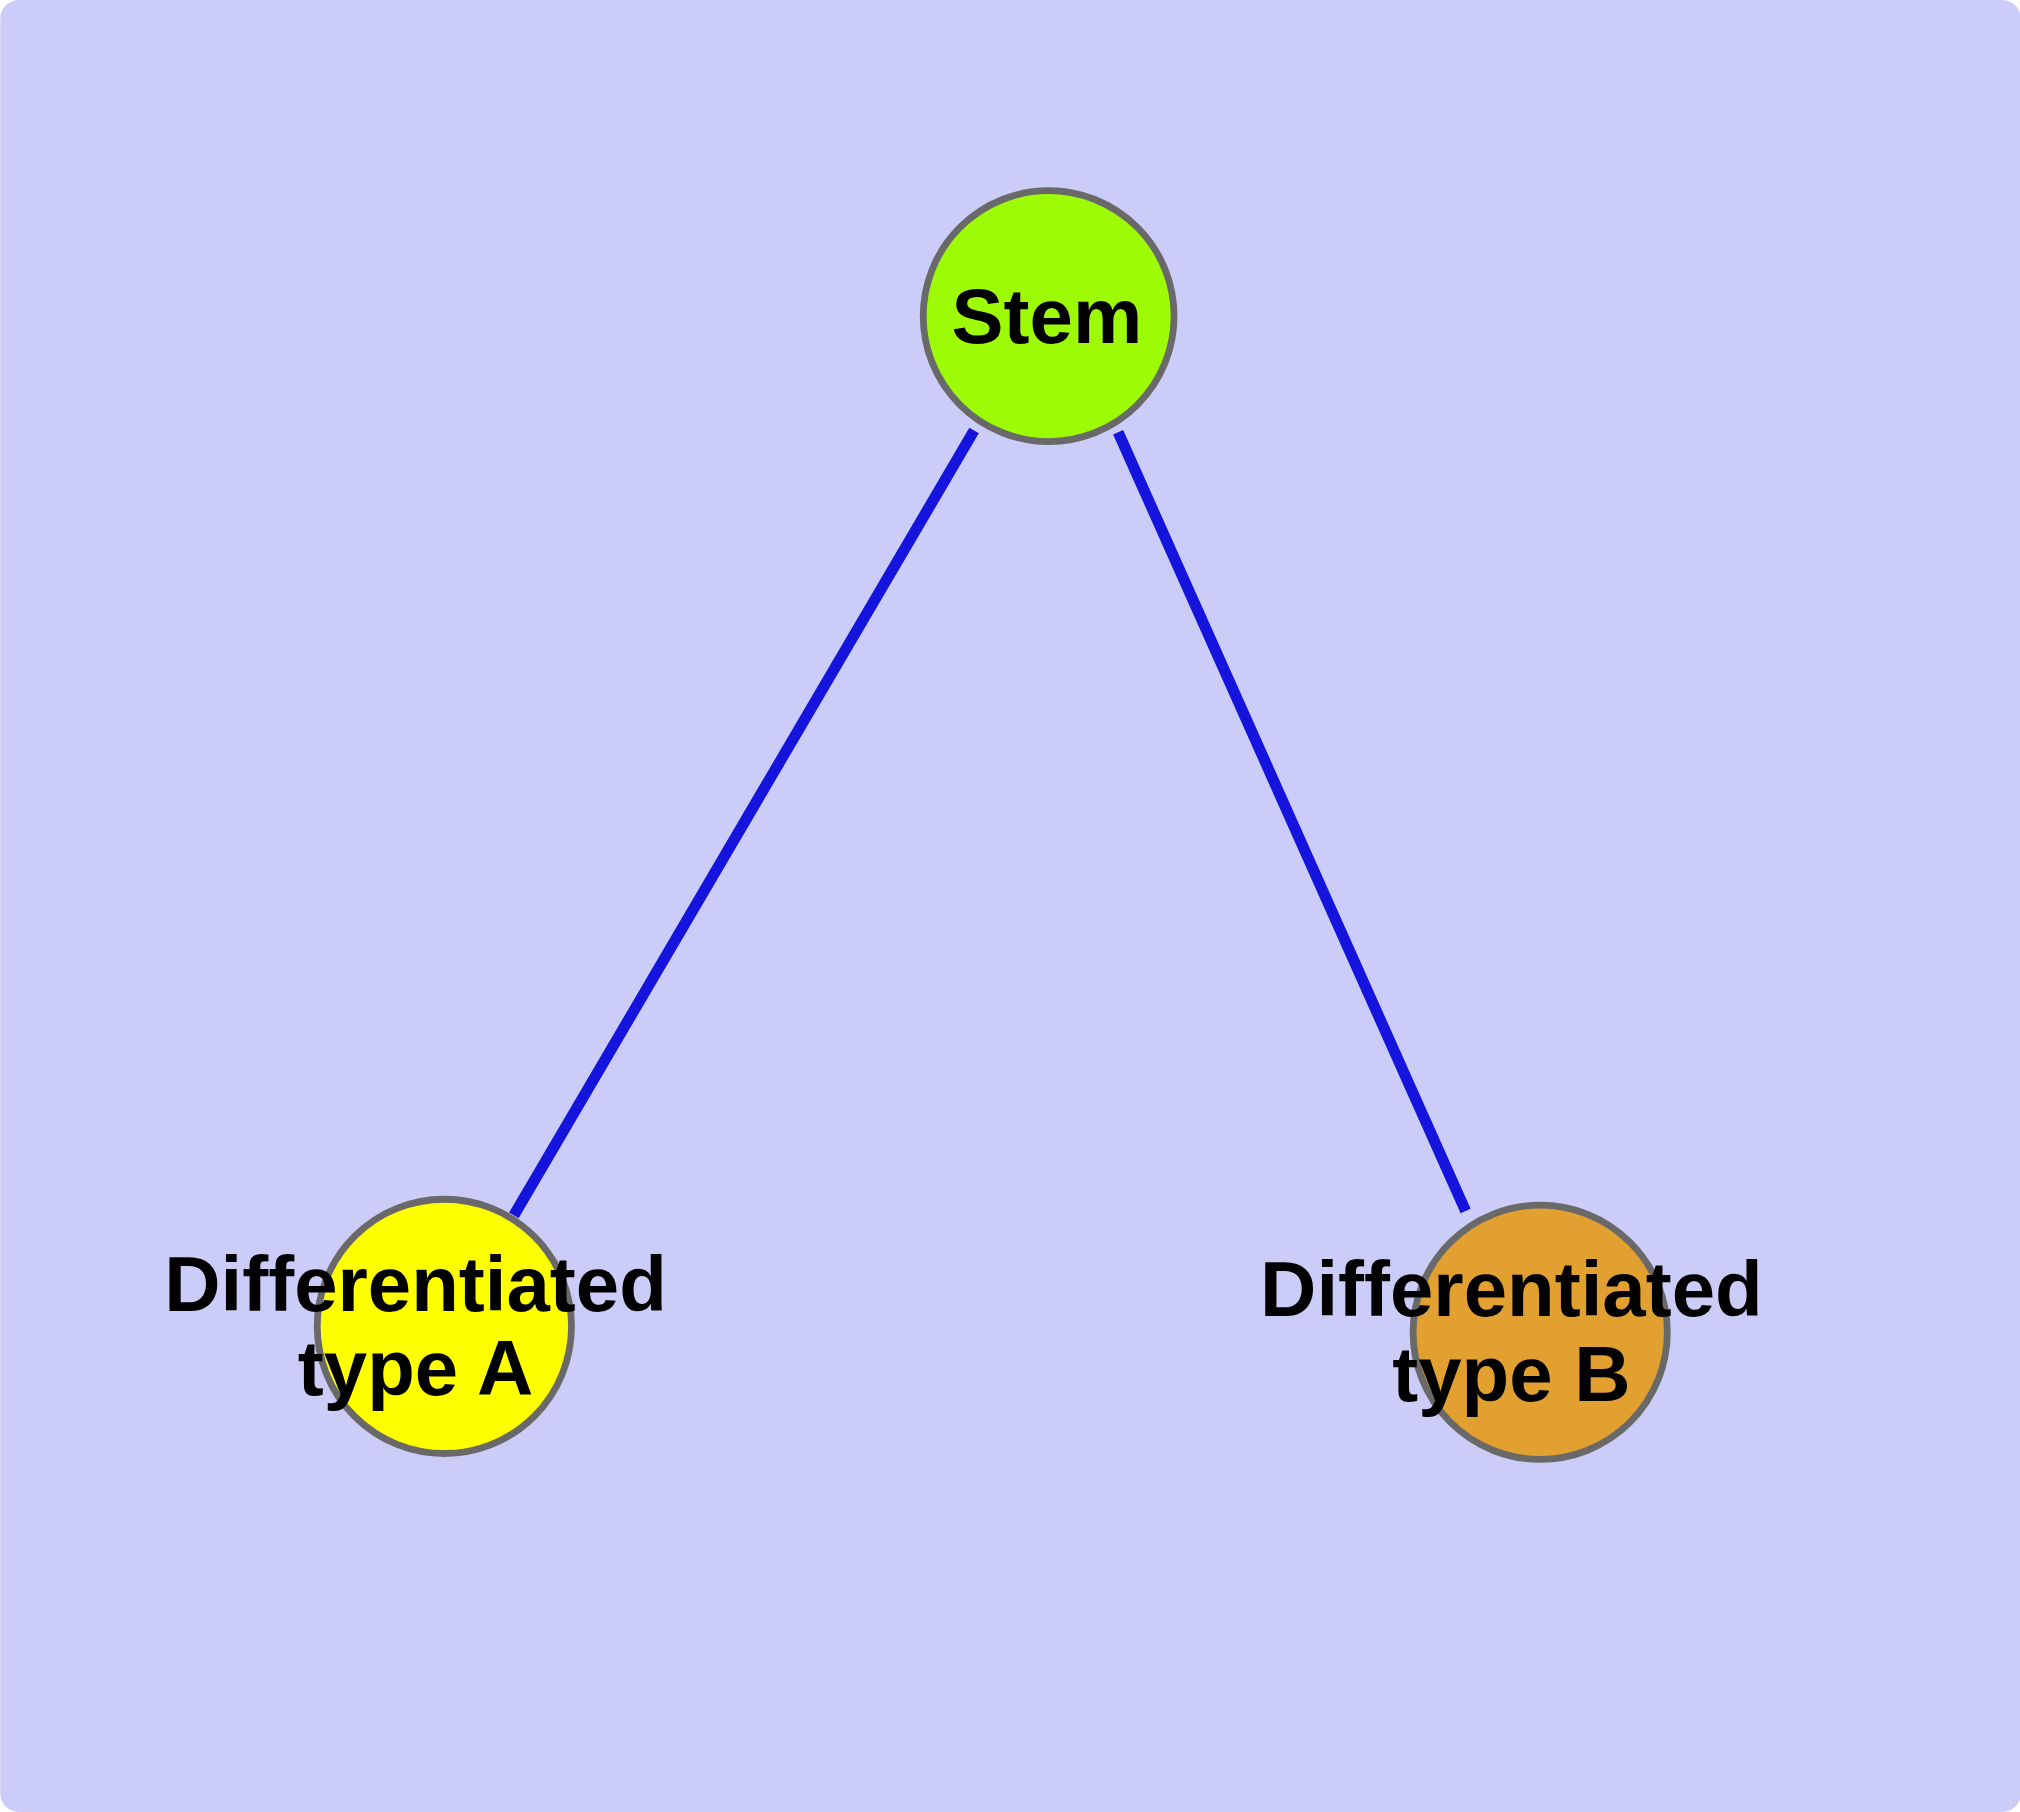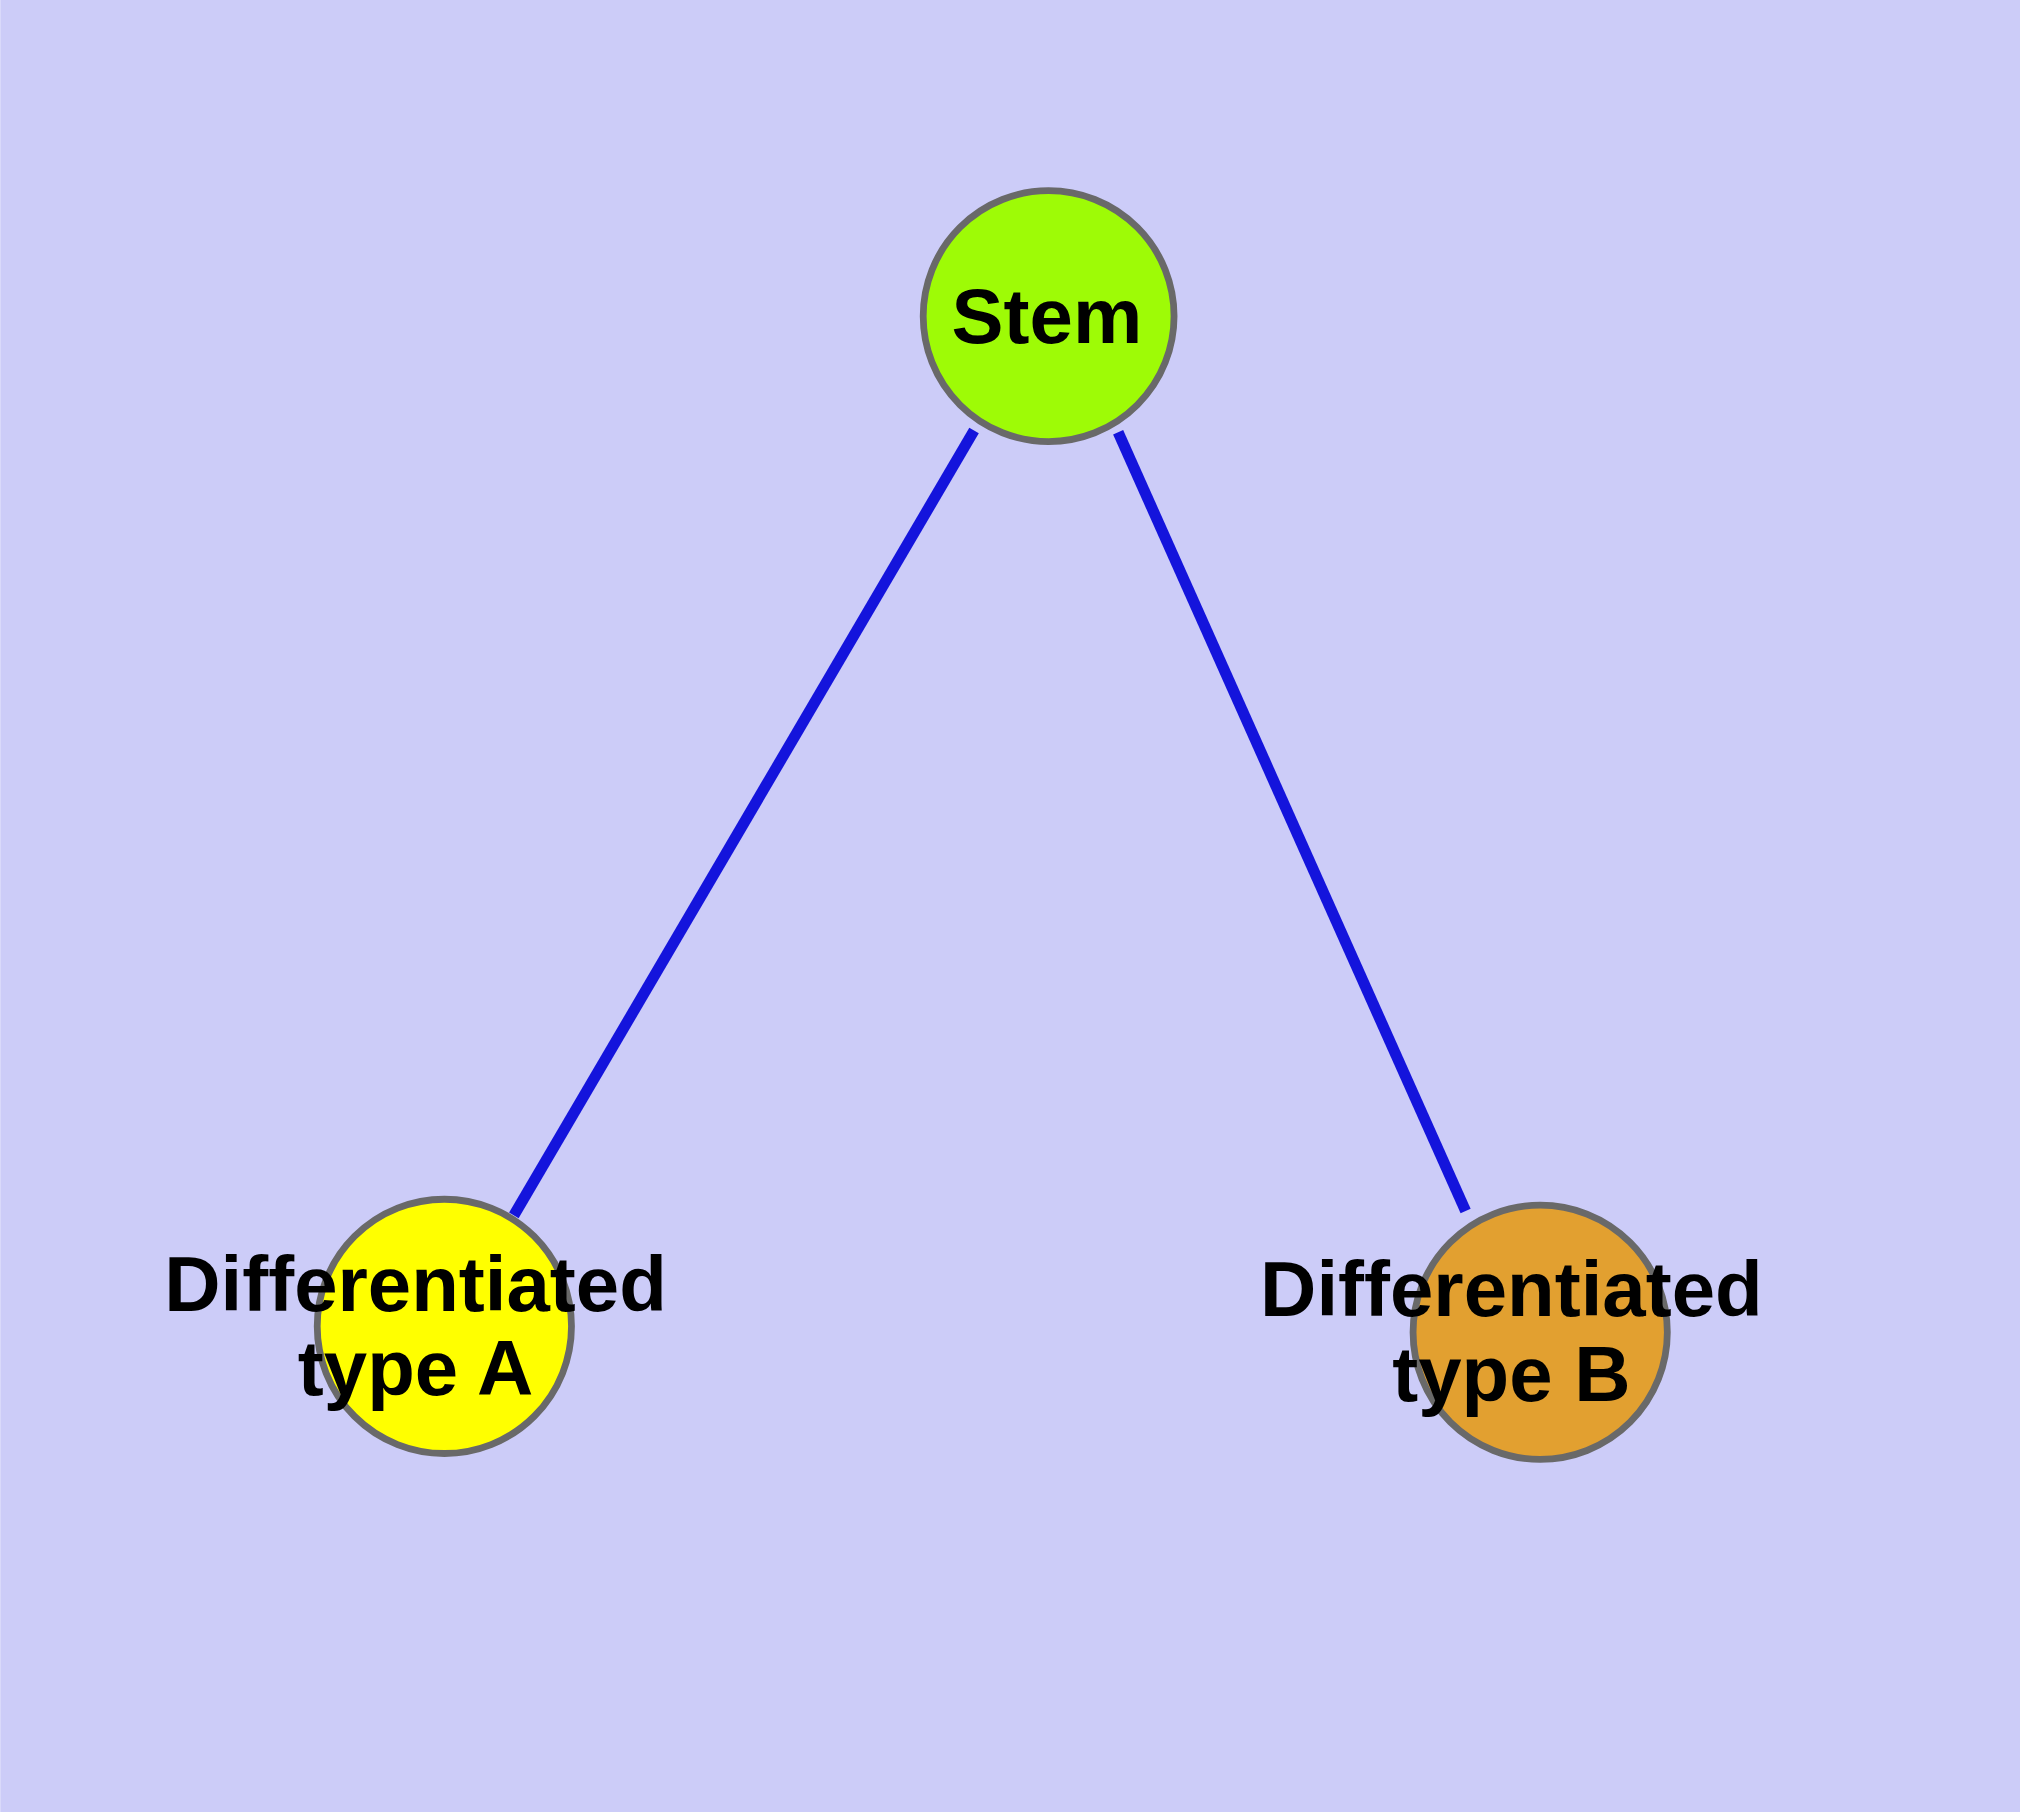--- a/index.html
+++ b/index.html
@@ -8,20 +8,21 @@
     background: #ffffff;
   }
   body {
     font-family: "Liberation Sans", sans-serif;
   }
   #canvas {
     position: relative;
     width: 2021px;
     height: 1812px;
     overflow: hidden;
+    border-radius: 19px;
   }
   #graph-svg {
     display: block;
     width: 2021px;
     height: 1812px;
   }
   .node-label {
     font-family: "Liberation Sans", sans-serif;
     font-weight: bold;
     fill: #000000;

